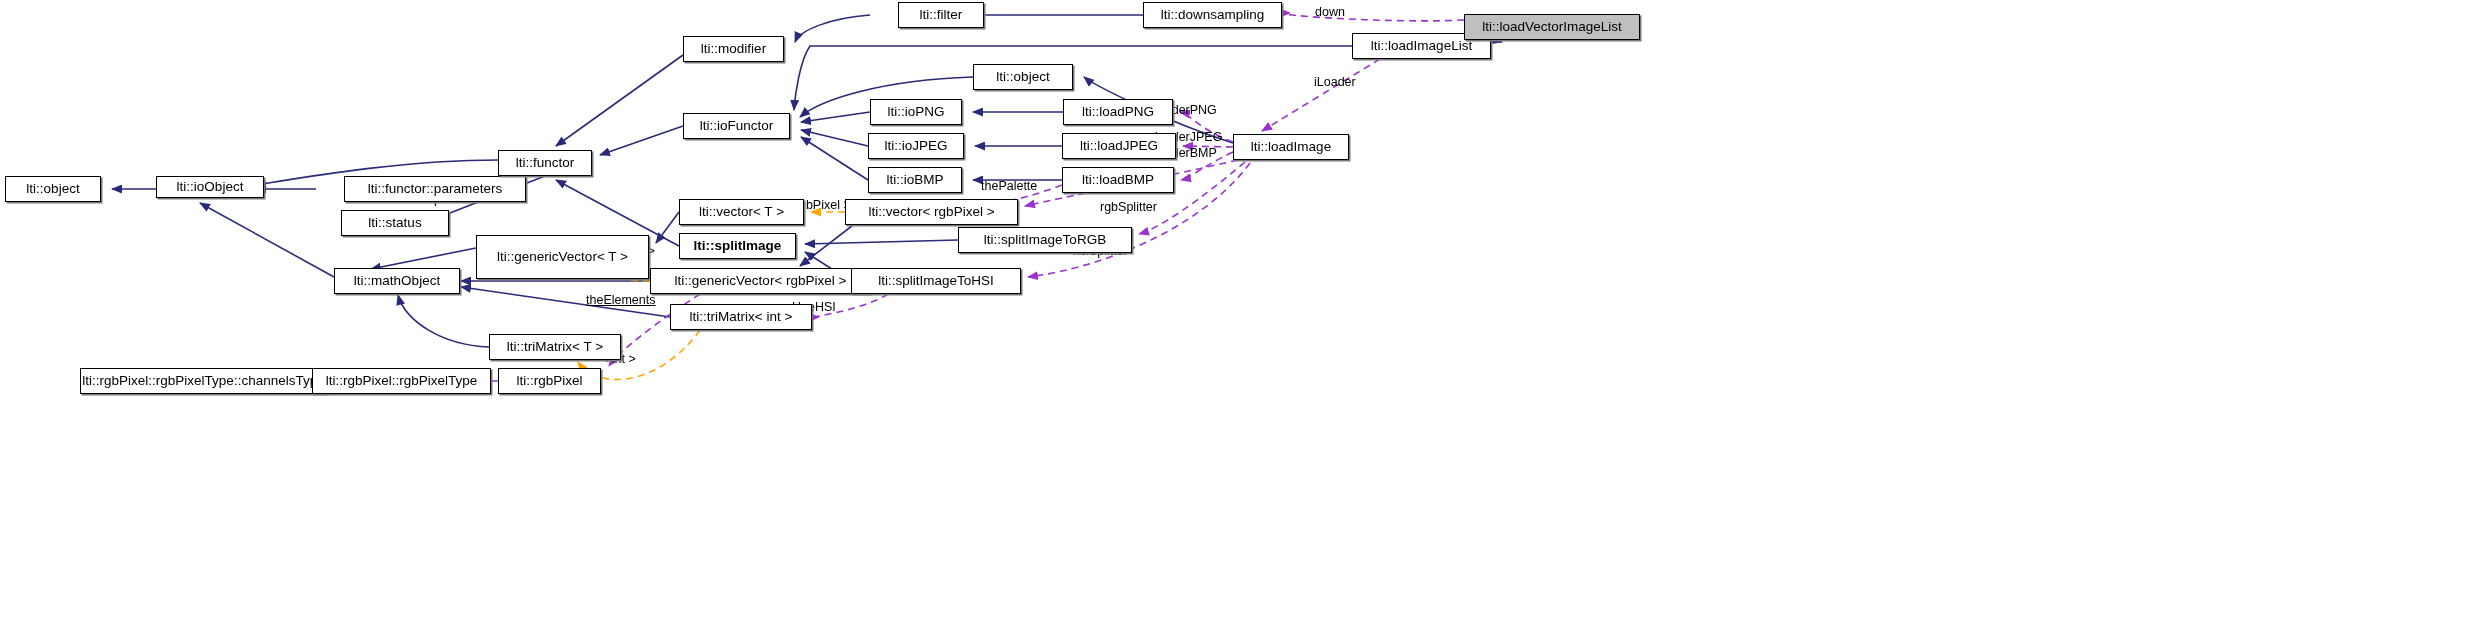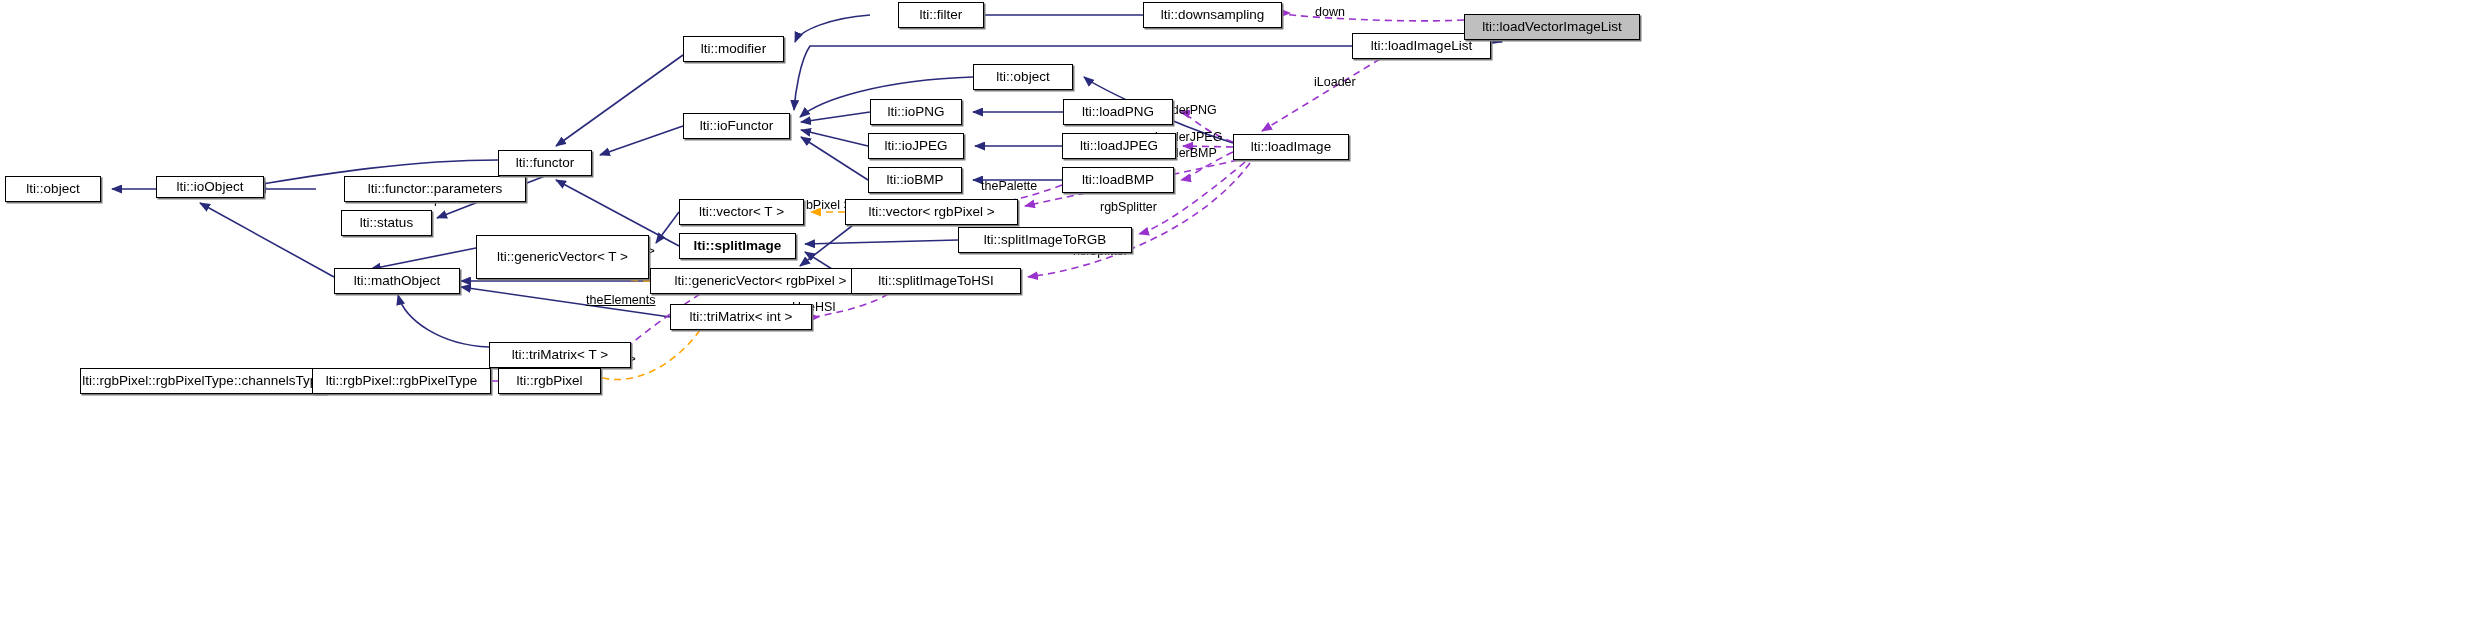--- a/index.html
+++ b/index.html
@@ -166,39 +166,39 @@
       <path d="M650,281 C620,282 590,270 582,262"></path>
 
       <path d="M700,330 C660,385 600,392 578,362"></path>
     </g>
   </svg>
 
   <div id="node-layer">
       <div class="node" style="left: 5px; top: 176px; width: 96px; height: 26px;">lti::object</div>
       <div class="node" style="left: 124px; top: 176px; width: 108px; height: 22px; margin-left: 32px;">lti::ioObject</div>
       <div class="node" style="left: 316px; top: 176px; width: 182px; height: 26px; margin-left: 28px;">lti::functor::parameters</div>
-      <div class="node" style="left: 341px; top: 210px; width: 91px; height: 26px;">lti::status</div>
+      <div class="node" style="left: 341px; top: 210px; width: 108px; height: 26px;">lti::status</div>
       <div class="node" style="left: 498px; top: 150px; width: 94px; height: 26px;">lti::functor</div>
       <div class="node" style="left: 683px; top: 36px; width: 101px; height: 26px;">lti::modifier</div>
       <div class="node" style="left: 683px; top: 113px; width: 107px; height: 26px;">lti::ioFunctor</div>
       <div class="node" style="left: 870px; top: 2px; width: 86px; height: 26px; margin-left: 28px;">lti::filter</div>
       <div class="node" style="left: 973px; top: 64px; width: 100px; height: 26px;">lti::object</div>
       <div class="node" style="left: 870px; top: 99px; width: 92px; height: 26px;">lti::ioPNG</div>
       <div class="node" style="left: 868px; top: 133px; width: 96px; height: 26px;">lti::ioJPEG</div>
       <div class="node" style="left: 868px; top: 167px; width: 94px; height: 26px;">lti::ioBMP</div>
       <div class="node" style="left: 679px; top: 199px; width: 125px; height: 26px;">lti::vector&lt; T &gt;</div>
       <div class="node" style="left: 679px; top: 233px; width: 117px; height: 26px; font-weight: bold;">lti::splitImage</div>
       <div class="node" style="left: 476px; top: 235px; width: 173px; height: 44px;">lti::genericVector&lt; T &gt;</div>
       <div class="node" style="left: 334px; top: 268px; width: 126px; height: 26px;">lti::mathObject</div>
       <div class="node" style="left: 650px; top: 268px; width: 221px; height: 26px;">lti::genericVector&lt; rgbPixel &gt;</div>
       <div class="node" style="left: 845px; top: 199px; width: 173px; height: 26px;">lti::vector&lt; rgbPixel &gt;</div>
       <div class="node" style="left: 958px; top: 227px; width: 174px; height: 26px;">lti::splitImageToRGB</div>
       <div class="node" style="left: 851px; top: 268px; width: 170px; height: 26px;">lti::splitImageToHSI</div>
       <div class="node" style="left: 670px; top: 304px; width: 142px; height: 26px;">lti::triMatrix&lt; int &gt;</div>
-      <div class="node" style="left: 489px; top: 334px; width: 142px; height: 26px; margin-top: 8px;">lti::triMatrix&lt; T &gt;</div>
+      <div class="node" style="left: 489px; top: 334px; width: 132px; height: 26px;">lti::triMatrix&lt; T &gt;</div>
       <div class="node" style="left: 80px; top: 368px; width: 247px; height: 26px;">lti::rgbPixel::rgbPixelType::channelsType</div>
       <div class="node" style="left: 312px; top: 368px; width: 179px; height: 26px;">lti::rgbPixel::rgbPixelType</div>
       <div class="node" style="left: 498px; top: 368px; width: 103px; height: 26px;">lti::rgbPixel</div>
       <div class="node" style="left: 1063px; top: 99px; width: 110px; height: 26px;">lti::loadPNG</div>
       <div class="node" style="left: 1062px; top: 133px; width: 114px; height: 26px;">lti::loadJPEG</div>
       <div class="node" style="left: 1062px; top: 167px; width: 112px; height: 26px;">lti::loadBMP</div>
       <div class="node" style="left: 1233px; top: 134px; width: 116px; height: 26px;">lti::loadImage</div>
       <div class="node" style="left: 1352px; top: 33px; width: 139px; height: 26px;">lti::loadImageList</div>
       <div class="node" style="left: 1143px; top: 2px; width: 139px; height: 26px;">lti::downsampling</div>
       <div class="node highlight" style="left: 1464px; top: 14px; width: 176px; height: 26px;">lti::loadVectorImageList</div>

